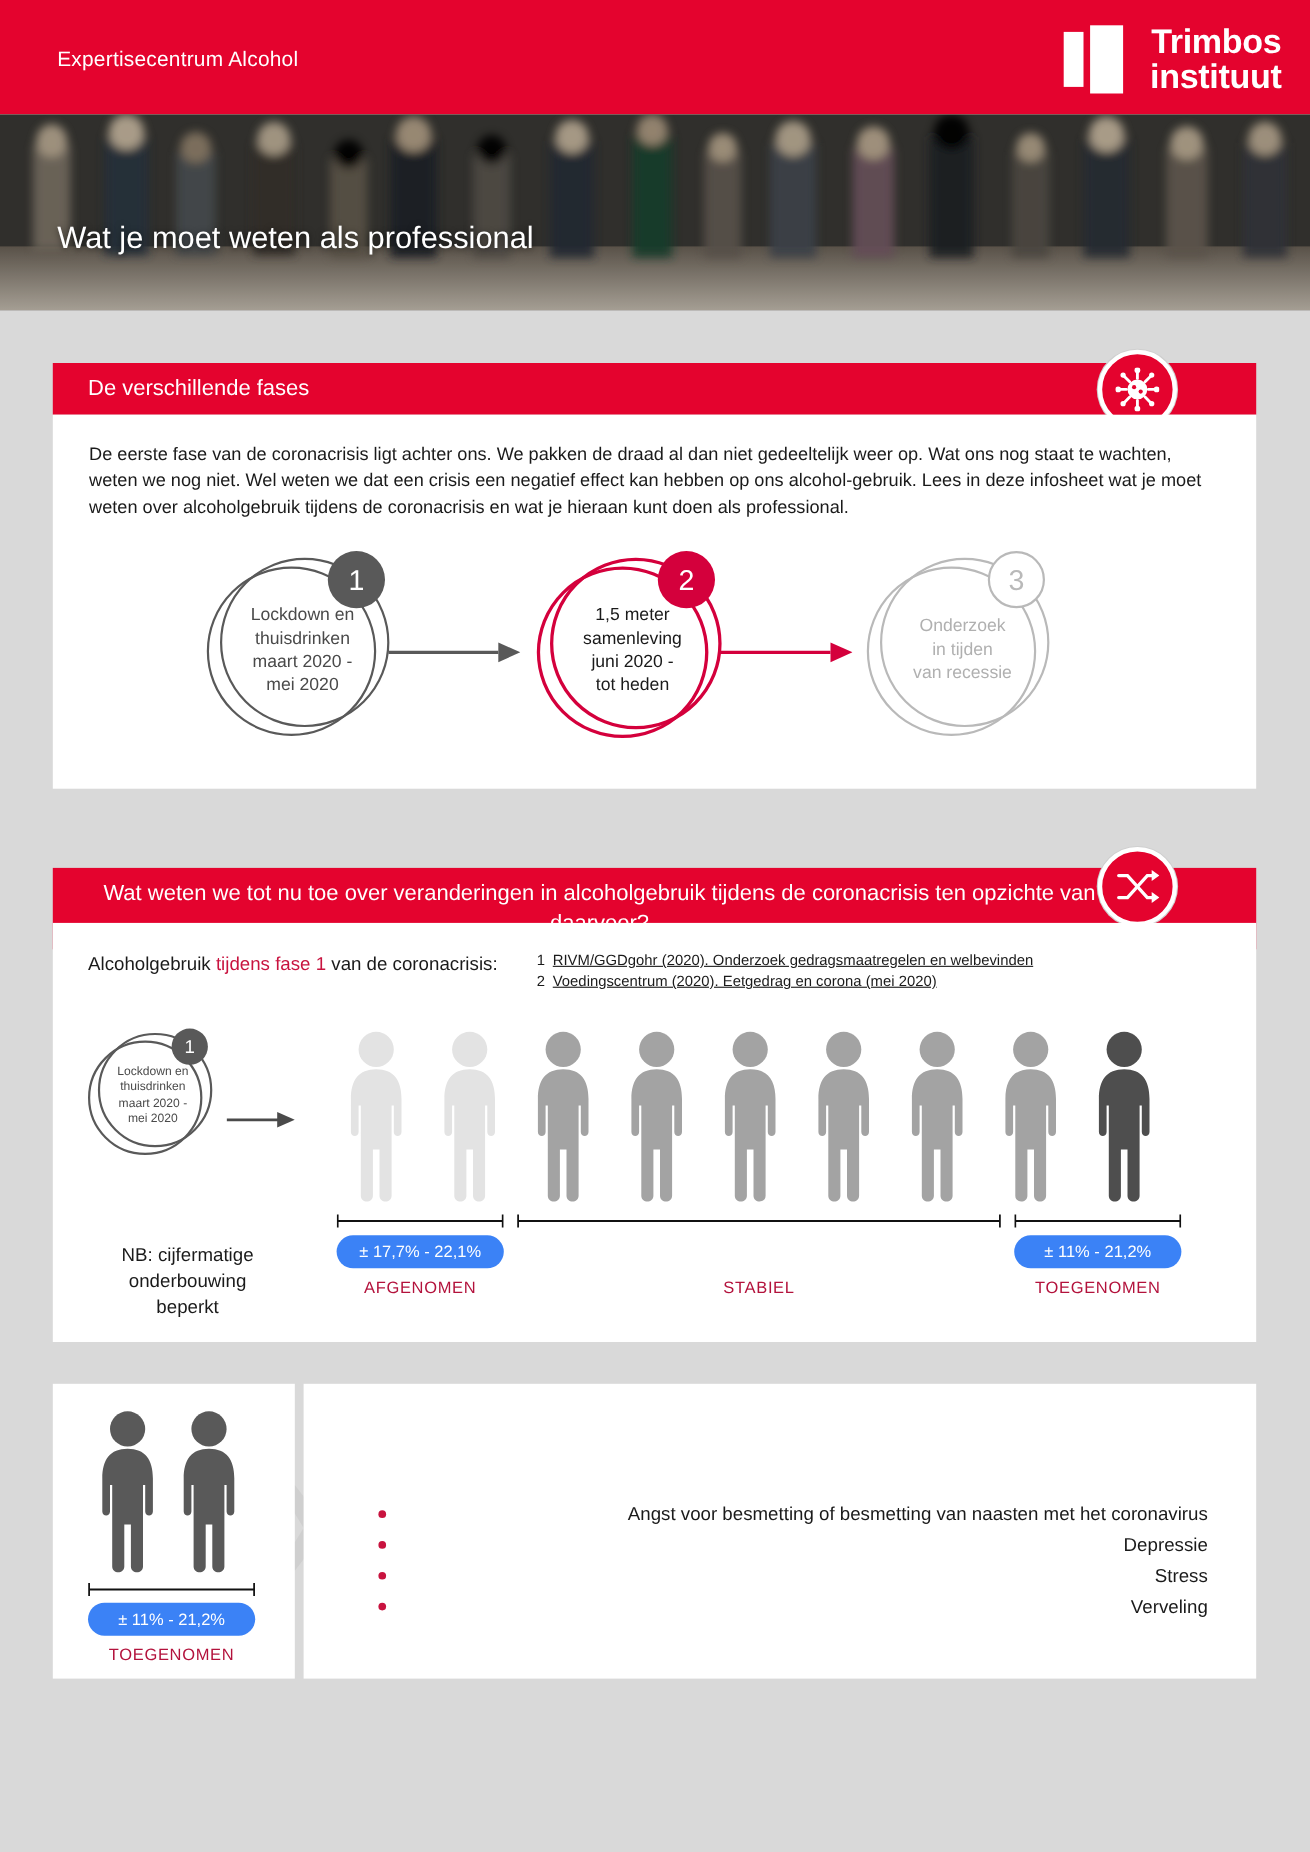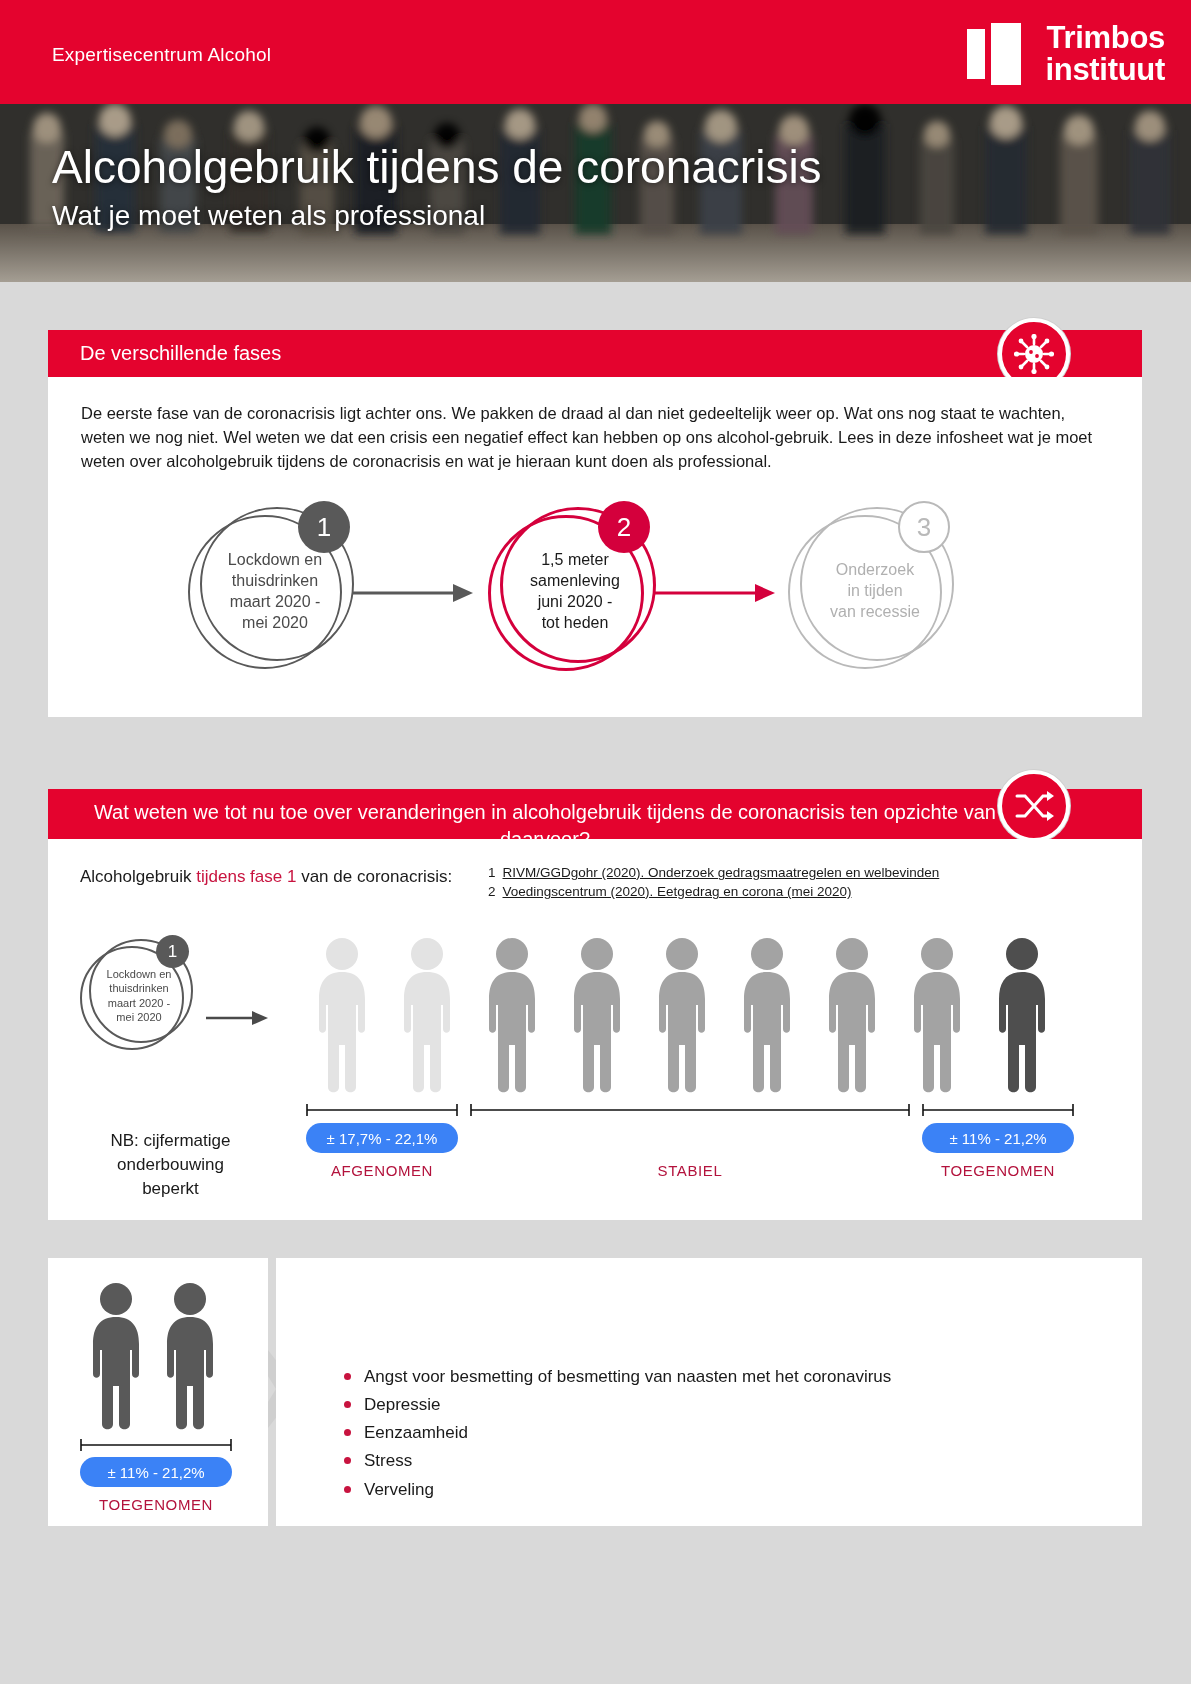--- a/index.html
+++ b/index.html
@@ -84,21 +84,21 @@
   }
   .catlabel{
     position:absolute;text-align:center;color:#b3123c;
     font-size:15px;letter-spacing:.6px;
   }
   .measure{position:absolute;}
 
   .body-text{font-size:16.5px;line-height:1.45;}
   .red{color:#c8133f;}
   .und{text-decoration:underline;}
-  ul.reasons{margin:0;padding:0;list-style:none;}
+  ul.reasons{margin:0;padding:0;list-style:none;text-align:right;}
   ul.reasons li{
     position:relative;padding-left:26px;font-size:17px;line-height:1.48;
     margin-bottom:3px;
   }
   ul.reasons li:before{
     content:"";position:absolute;left:6px;top:9px;width:7px;height:7px;
     border-radius:50%;background:#c8133f;
   }
   .arrow-grey{position:absolute;}
 </style>
@@ -163,21 +163,20 @@
       <ellipse cx="937" cy="30" rx="13" ry="13" fill="#bfae94"></ellipse>
       <rect x="985" y="22" width="42" height="108" fill="#2e353d"></rect>
       <ellipse cx="1006" cy="18" rx="16" ry="16" fill="#d6c5ac"></ellipse>
       <rect x="1060" y="30" width="38" height="100" fill="#6f665c"></rect>
       <ellipse cx="1079" cy="26" rx="15" ry="15" fill="#cbbaa0"></ellipse>
       <rect x="1130" y="26" width="40" height="104" fill="#3a3e45"></rect>
       <ellipse cx="1150" cy="22" rx="15" ry="15" fill="#c7b69d"></ellipse>
     </g>
     <rect x="0" y="0" width="1191" height="178" fill="#000" opacity=".18"></rect>
   </svg>
-  <div class="hero-title">Alcoholgebruik tijdens de coronacrisis</div>
   <div class="hero-sub">Wat je moet weten als professional</div>
 </div>
 
 <div class="sec-head" style="left:48px;top:330px;width:1094px;height:47px;">
   <div class="t">De verschillende fases</div>
 </div>
 
 <div class="badge" style="left:998px;top:318px;width:64px;height:64px;">
   <svg width="40" height="40" viewBox="0 0 40 40">
     <g fill="#ffffff">
@@ -389,17 +388,16 @@
 
 <svg style="position:absolute;left:268px;top:1350px;" width="44" height="78" viewBox="0 0 44 78">
   <polygon points="0,0 30,39 0,78 0,52 8,39 0,26" fill="#cfcfcf"></polygon>
 </svg>
 
 <div class="panel" style="left:276px;top:1258px;width:866px;height:268px;">
 
   <ul class="reasons" style="position:absolute;left:62px;top:106px;width:760px;">
     <li><span>Angst voor besmetting of besmetting van naasten met het coronavirus</span></li>
     <li><span>Depressie</span></li>
-    <li><span>Eenzaamheid</span></li>
     <li><span>Stress</span></li>
     <li><span>Verveling</span></li>
   </ul>
 </div>
 
 </body></html>

